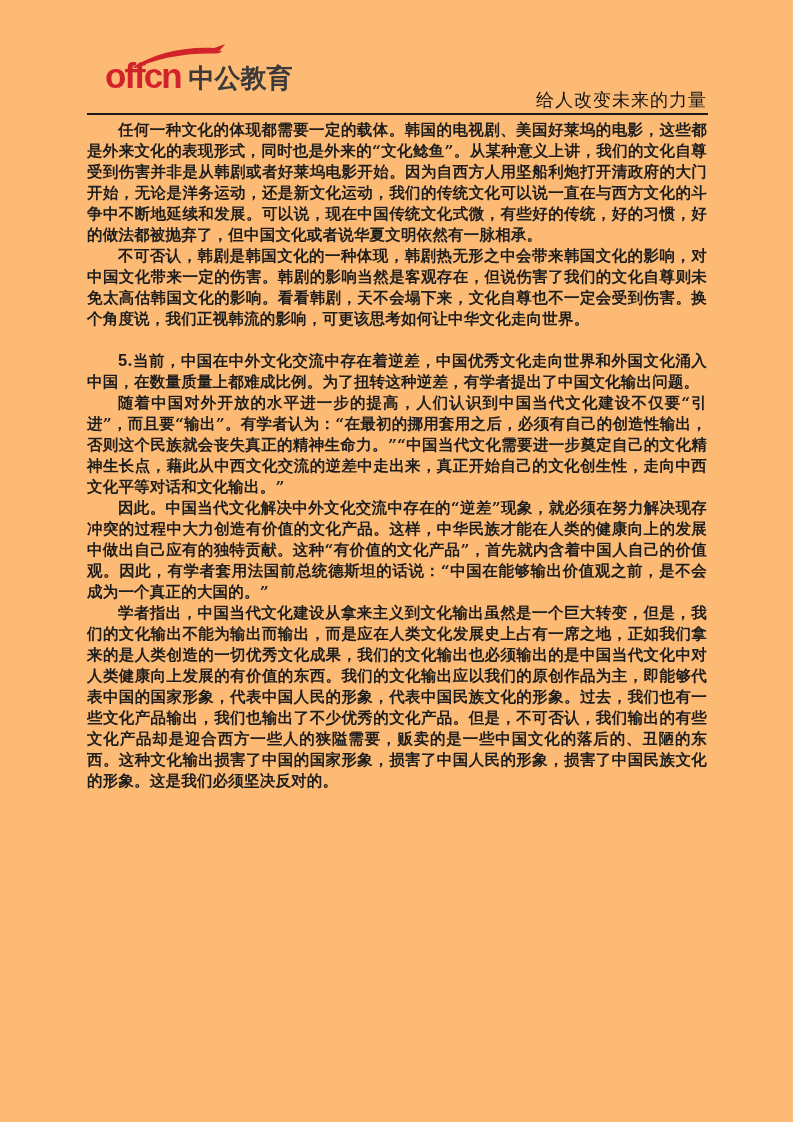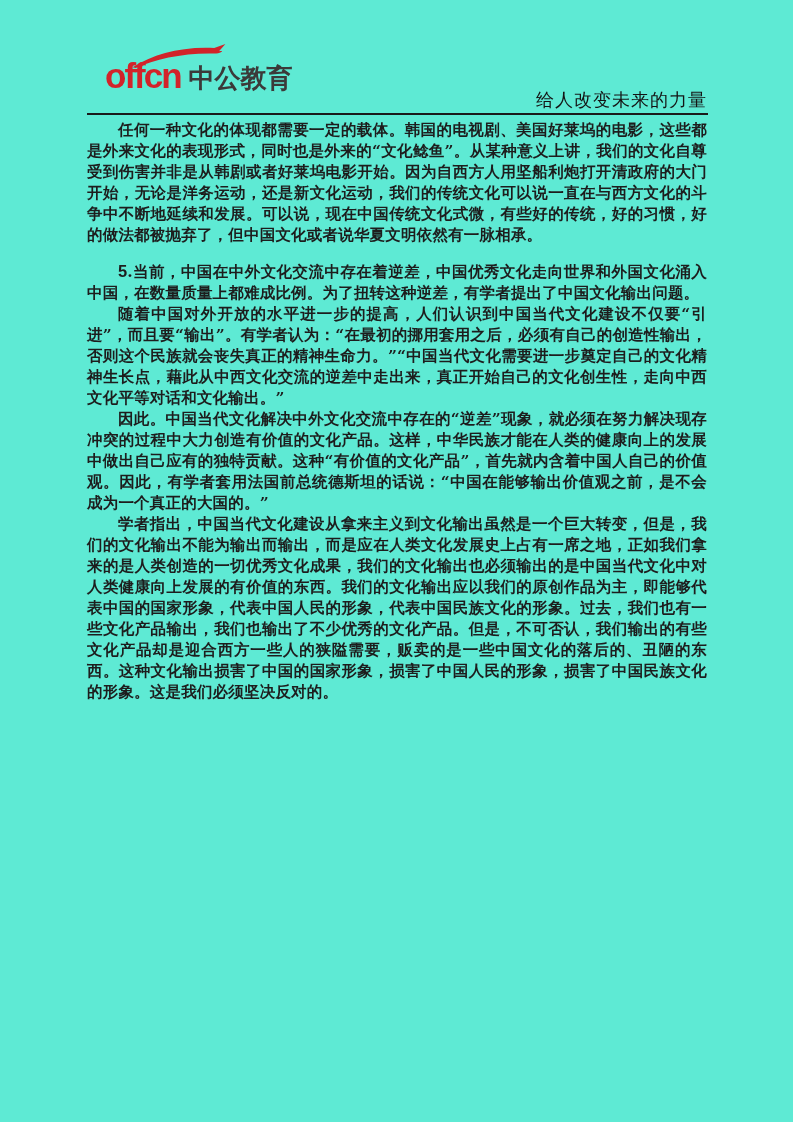--- a/index.html
+++ b/index.html
@@ -1,21 +1,21 @@
 <!DOCTYPE html>
 <html><head>
 <meta charset="utf-8">
 <style>
   html, body { margin: 0; padding: 0; background: #ffffff; }
   .page {
     position: relative;
     width: 793px;
     height: 1122px;
     margin: 0 auto;
-    background: #5eead4;
+    background: #fdba74;
     font-family: "DejaVu Serif", "Liberation Serif", serif;
     color: #1d1d1d;
     overflow: hidden;
   }
   .header { position: absolute; left: 87px; top: 0; width: 620px; height: 115px; }
   .logo { position: absolute; left: 18px; top: 58px; white-space: nowrap; }
   .logo-swoosh { position: absolute; left: 26px; top: -15px; width: 96px; height: 26px; }
   .logo-latin {
     font-family: "Liberation Sans", "DejaVu Sans", sans-serif;
     font-weight: bold;
@@ -54,21 +54,21 @@
     position: absolute;
     left: 87px;
     top: 119px;
     width: 620px;
     font-size: 15.5px;
     line-height: 21px;
     text-align: justify;
     letter-spacing: 0.2px;
   }
   .doc-body p.para { margin: 0; text-indent: 2em; font-weight: bold; }
-  .doc-body p.gap-before { margin-top: 16px; }
+  .doc-body p.gap-before { margin-top: 21px; }
   .num {
     font-family: "Liberation Sans", "DejaVu Sans", sans-serif;
     font-size: 16.5px;
     letter-spacing: 0;
   }
 </style>
 </head>
 <body>
 
 <div class="page">
@@ -80,19 +80,20 @@
       </svg>
       <span class="logo-latin" style="color: rgb(210, 35, 42);">offcn</span><span class="logo-chinese" style="color: rgb(59, 58, 57);">中公教育</span>
     </div>
     <div class="tagline">给人改变未来的力量</div>
   </div>
 
   <div class="header-rule" style="background: rgb(26, 26, 26);"></div>
 
   <div class="doc-body" style="color: rgb(29, 29, 29);">
       <p class="para">任何一种文化的体现都需要一定的载体。韩国的电视剧、美国好莱坞的电影，这些都是外来文化的表现形式，同时也是外来的“文化鲶鱼”。从某种意义上讲，我们的文化自尊受到伤害并非是从韩剧或者好莱坞电影开始。因为自西方人用坚船利炮打开清政府的大门开始，无论是洋务运动，还是新文化运动，我们的传统文化可以说一直在与西方文化的斗争中不断地延续和发展。可以说，现在中国传统文化式微，有些好的传统，好的习惯，好的做法都被抛弃了，但中国文化或者说华夏文明依然有一脉相承。</p>
+      <p class="para">不可否认，韩剧是韩国文化的一种体现，韩剧热无形之中会带来韩国文化的影响，对中国文化带来一定的伤害。韩剧的影响当然是客观存在，但说伤害了我们的文化自尊则未免太高估韩国文化的影响。看看韩剧，天不会塌下来，文化自尊也不一定会受到伤害。换个角度说，我们正视韩流的影响，可更该思考如何让中华文化走向世界。</p>
       <p class="para gap-before"><span class="num">5</span>.当前，中国在中外文化交流中存在着逆差，中国优秀文化走向世界和外国文化涌入中国，在数量质量上都难成比例。为了扭转这种逆差，有学者提出了中国文化输出问题。</p>
       <p class="para">随着中国对外开放的水平进一步的提高，人们认识到中国当代文化建设不仅要“引进”，而且要“输出”。有学者认为：“在最初的挪用套用之后，必须有自己的创造性输出，否则这个民族就会丧失真正的精神生命力。”“中国当代文化需要进一步奠定自己的文化精神生长点，藉此从中西文化交流的逆差中走出来，真正开始自己的文化创生性，走向中西文化平等对话和文化输出。”</p>
       <p class="para">因此。中国当代文化解决中外文化交流中存在的“逆差”现象，就必须在努力解决现存冲突的过程中大力创造有价值的文化产品。这样，中华民族才能在人类的健康向上的发展中做出自己应有的独特贡献。这种“有价值的文化产品”，首先就内含着中国人自己的价值观。因此，有学者套用法国前总统德斯坦的话说：“中国在能够输出价值观之前，是不会成为一个真正的大国的。”</p>
       <p class="para">学者指出，中国当代文化建设从拿来主义到文化输出虽然是一个巨大转变，但是，我们的文化输出不能为输出而输出，而是应在人类文化发展史上占有一席之地，正如我们拿来的是人类创造的一切优秀文化成果，我们的文化输出也必须输出的是中国当代文化中对人类健康向上发展的有价值的东西。我们的文化输出应以我们的原创作品为主，即能够代表中国的国家形象，代表中国人民的形象，代表中国民族文化的形象。过去，我们也有一些文化产品输出，我们也输出了不少优秀的文化产品。但是，不可否认，我们输出的有些文化产品却是迎合西方一些人的狭隘需要，贩卖的是一些中国文化的落后的、丑陋的东西。这种文化输出损害了中国的国家形象，损害了中国人民的形象，损害了中国民族文化的形象。这是我们必须坚决反对的。</p>
     </div>
 
 </div>
 
 </body></html>

